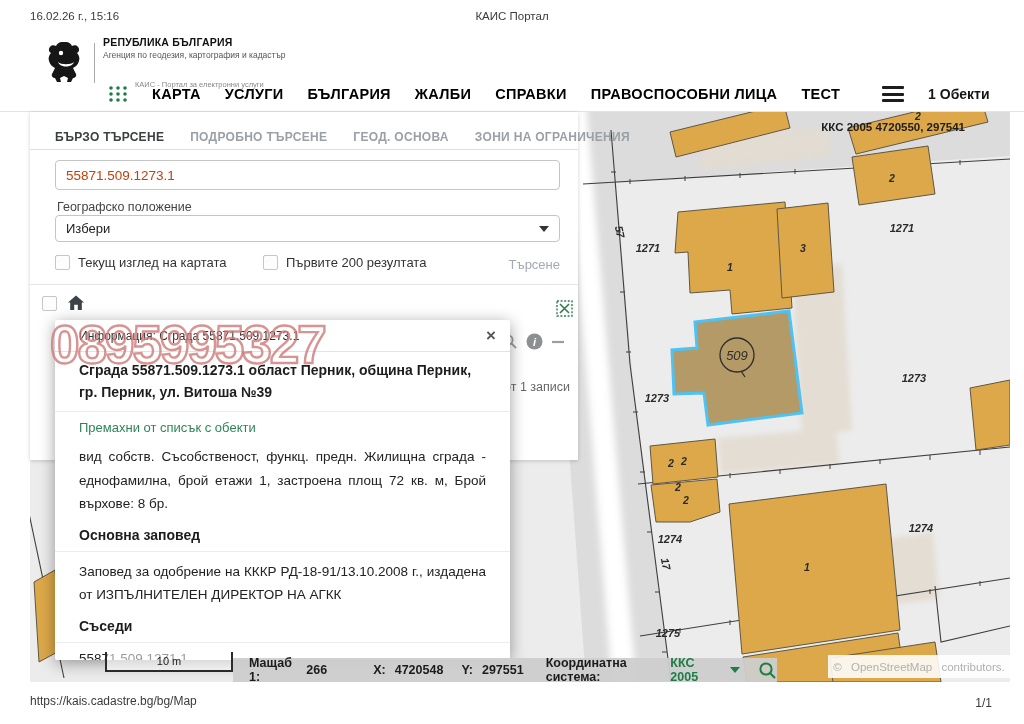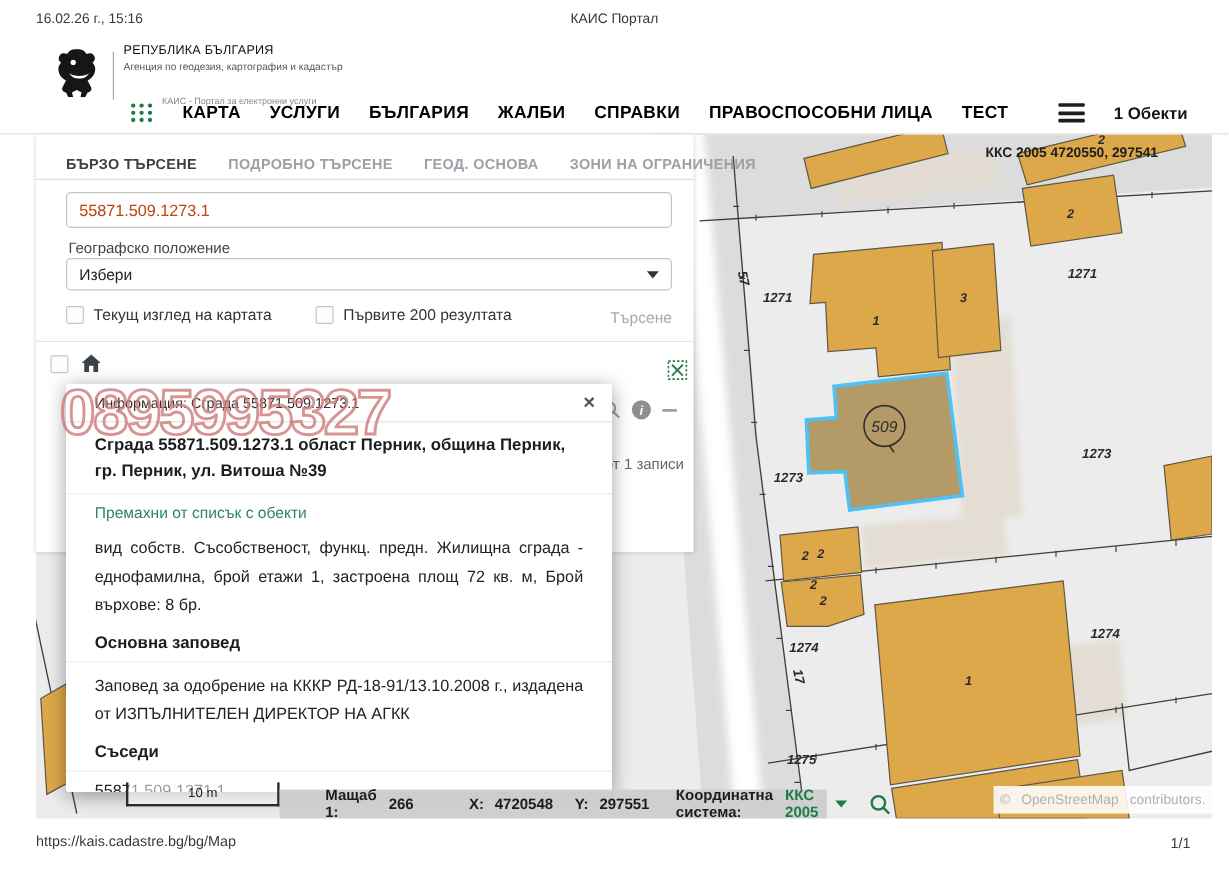--- a/index.html
+++ b/index.html
@@ -5,21 +5,21 @@
   * { margin:0; padding:0; box-sizing:border-box; }
   html,body { background:#fff; }
   #app { position:relative; width:1024px; height:724px; background:#fff; overflow:hidden;
          font-family:"Liberation Sans", sans-serif; color:#222; }
   .abs { position:absolute; }
 
   
   .print-txt { font-size:11.5px; color:#3a3a3a; }
 
   
-  .brand-title { font-size:10.5px; font-weight:normal; color:#111; letter-spacing:.2px; }
+  .brand-title { font-size:10.5px; font-weight:bold; color:#111; letter-spacing:.2px; }
   .brand-sub   { font-size:8.5px; color:#555; margin-top:2px; }
   .brand-tag   { font-size:7.5px; color:#888; margin-top:20px;padding-left:32px; }
   .brand-sep   { width:1px; height:40px; background:#aaa; }
 
   
   .nav { position:absolute; left:108px; top:80px; height:28px; display:flex; align-items:center; gap:24px; }
   .nav-item { font-size:14.5px; font-weight:bold; color:#000000; letter-spacing:.3px; white-space:nowrap; cursor:pointer; }
   .objects-label { font-size:14px; font-weight:bold; color:#161616; white-space:nowrap; }
   .burger div { width:22px; height:3px; background:#1d1d1d; margin:3.5px 0; border-radius:1px; }
 
@@ -69,22 +69,22 @@
 
   
   .map-wrap { position:absolute; left:30px; top:112px; width:980px; height:570px; overflow:hidden; background:#ececec; }
   .page-topline { position:absolute; left:0; top:111px; width:1024px; border-top:1px solid #e2e2e2; }
 
   
   .scalebar { position:absolute; left:105px; top:652px; width:128px; height:20px; z-index:30;
               border-left:2px solid #2b2b2b; border-right:2px solid #2b2b2b; border-bottom:2px solid #2b2b2b;
               background:rgba(255,255,255,.55); display:flex; align-items:center; justify-content:center;
               font-size:11px; color:#222; }
-  .graybar { position:absolute; left:233px; top:658px; width:456px; height:24px; z-index:30;
-             background:rgba(206,206,206,.95); display:flex; align-items:center; font-size:12.5px; color:#1c1c1c;padding-left:22px; }
+  .graybar { position:absolute; left:233px; top:658px; width:544px; height:24px; z-index:30;
+             background:rgba(206,206,206,.95); display:flex; align-items:center; font-size:12.5px; color:#1c1c1c; }
   .gb-b { font-weight:bold; }
   .crs-val { color:#1e7d46; font-weight:bold; }
   .crs-caret { width:0; height:0; border-left:5px solid transparent; border-right:5px solid transparent;
                border-top:6px solid #1e7d46; margin-left:14px; cursor:pointer; }
   .attribution { position:absolute; left:828px; top:655px; width:182px; height:23px; z-index:30;
                  background:rgba(255,255,255,.88); display:flex; align-items:center; justify-content:center;
                  font-size:11.5px; color:#b0b0b0; word-spacing:6px; }
 
   svg text { font-family:"Liberation Sans", sans-serif; }
   .mlabel { font-style:italic; font-weight:bold; fill:#2b2b2b; }

